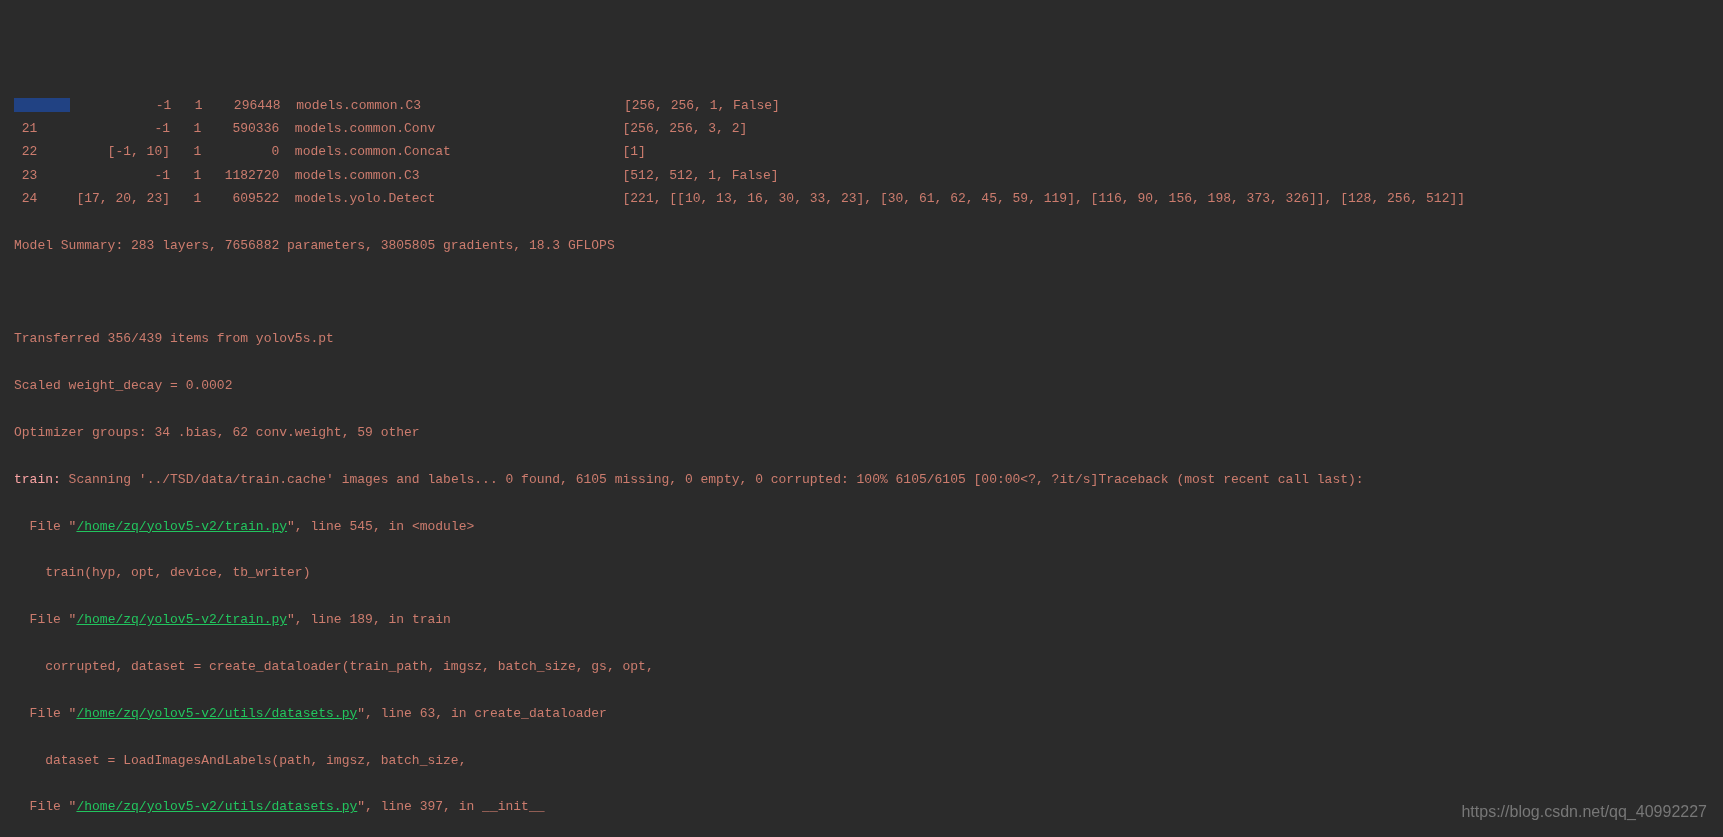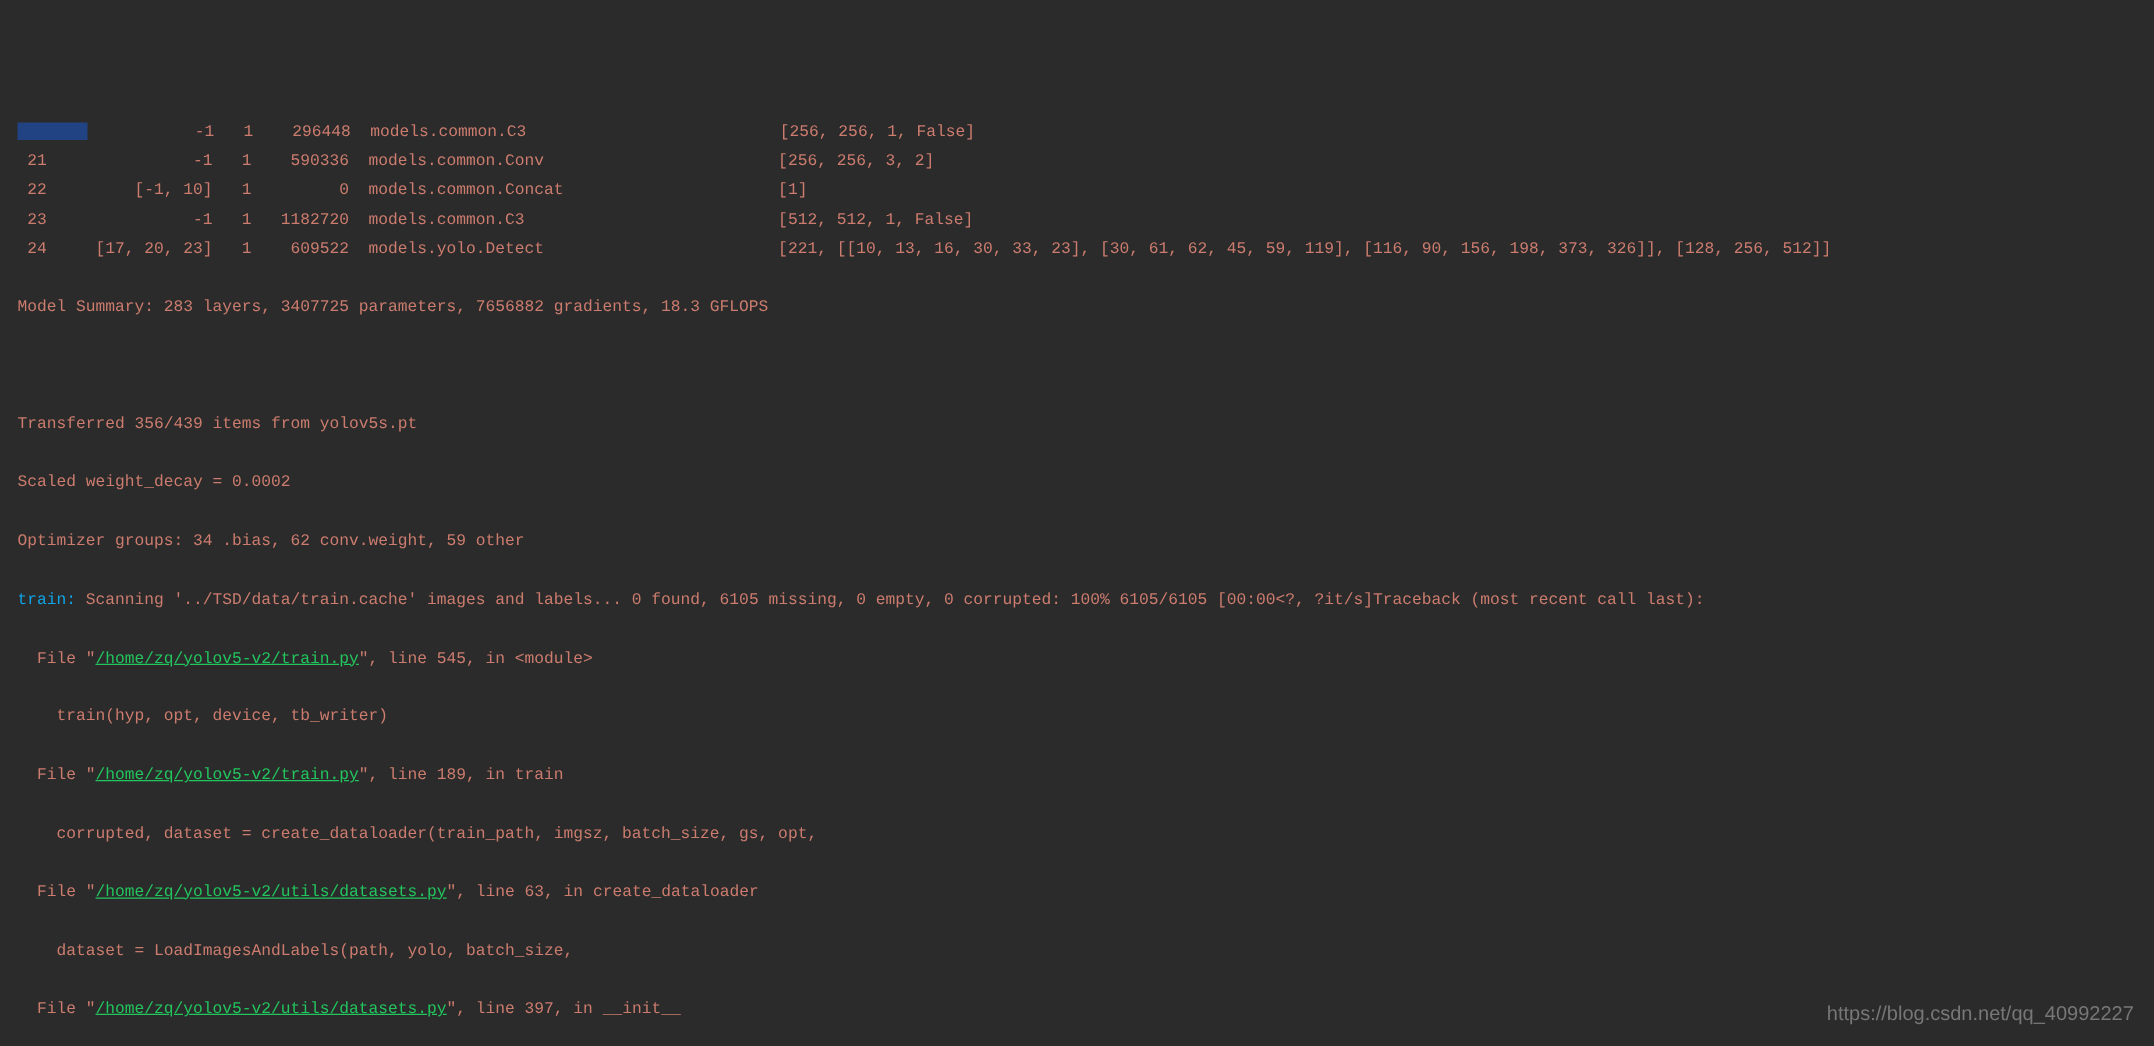--- a/index.html
+++ b/index.html
@@ -8,51 +8,51 @@
     color: #cc7c6e;
     font-family: 'Menlo', 'Consolas', 'Courier New', monospace;
     font-size: 13px;
     line-height: 1.8;
     padding: 0 14px 14px 14px;
     white-space: pre;
     overflow-x: auto;
     width: 1723px;
   }
   .line { white-space: pre; }
-  .cyan { color: #0ea5e9; margin-top: 36px; }
+  .cyan { color: #fca5a5; margin-top: 36px; }
   .link { color: #22c55e; text-decoration: underline; }
   .highlight-row { background: #214283; display: inline-block; min-width: 5px; height: 14px; vertical-align: middle;}
   .watermark {
     position: fixed;
     bottom: 10px;
     right: 16px;
     color: #777;
     font-family: Arial, sans-serif;
     font-size: 16px;
     white-space: nowrap;
   }
 </style>
 </head>
 <body>
 
 
 
 <div id="rows-container"><div class="line" style="position: relative;"><span class="highlight-row" style="width: 56px;"></span><span>           -1   1    296448  models.common.C3                          [256, 256, 1, False]</span></div><div class="line"> 21               -1   1    590336  models.common.Conv                        [256, 256, 3, 2]</div><div class="line"> 22         [-1, 10]   1         0  models.common.Concat                      [1]</div><div class="line"> 23               -1   1   1182720  models.common.C3                          [512, 512, 1, False]</div><div class="line"> 24     [17, 20, 23]   1    609522  models.yolo.Detect                        [221, [[10, 13, 16, 30, 33, 23], [30, 61, 62, 45, 59, 119], [116, 90, 156, 198, 373, 326]], [128, 256, 512]]</div></div>
-<div class="line">Model Summary: 283 layers, 3407725 parameters, 7656882 gradients, 18.3 GFLOPS</div>
+<div class="line">Model Summary: 283 layers, 7656882 parameters, 3805805 gradients, 18.3 GFLOPS</div>
 <div class="line"> </div>
 <div class="line">Transferred 356/439 items from yolov5s.pt</div>
 <div class="line">Scaled weight_decay = 0.0002</div>
 <div class="line">Optimizer groups: 34 .bias, 62 conv.weight, 59 other</div>
 <div class="line"><span class="cyan">train:</span><span> Scanning '../TSD/data/train.cache' images and labels... 0 found, 6105 missing, 0 empty, 0 corrupted: 100% 6105/6105 [00:00&lt;?, ?it/s]Traceback (most recent call last):</span></div>
 <div class="line"><span>  File "</span><span class="link">/home/zq/yolov5-v2/train.py</span><span>", line 545, in &lt;module&gt;</span></div>
 <div class="line">    train(hyp, opt, device, tb_writer)</div>
 <div class="line"><span>  File "</span><span class="link">/home/zq/yolov5-v2/train.py</span><span>", line 189, in train</span></div>
 <div class="line">    corrupted, dataset = create_dataloader(train_path, imgsz, batch_size, gs, opt,</div>
 <div class="line"><span>  File "</span><span class="link">/home/zq/yolov5-v2/utils/datasets.py</span><span>", line 63, in create_dataloader</span></div>
-<div class="line">    dataset = LoadImagesAndLabels(path, yolo, batch_size,</div>
+<div class="line">    dataset = LoadImagesAndLabels(path, imgsz, batch_size,</div>
 <div class="line"><span>  File "</span><span class="link">/home/zq/yolov5-v2/utils/datasets.py</span><span>", line 397, in __init__</span></div>
 
 
 
 
 
 
 
 
 

